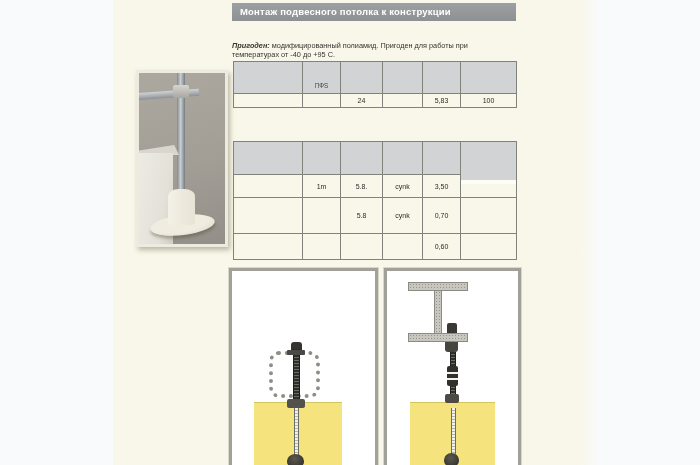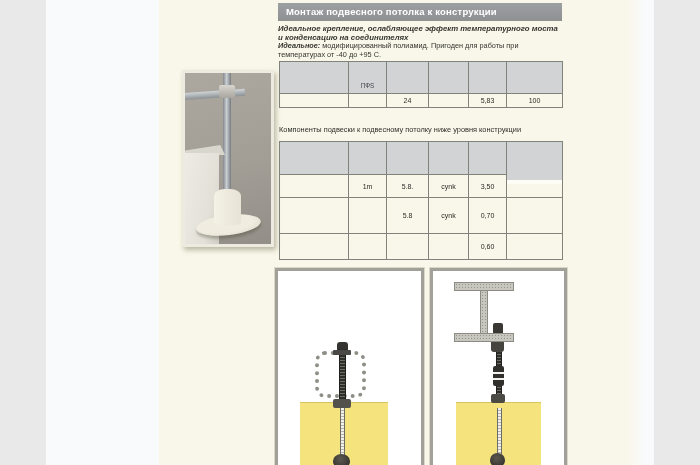--- a/index.html
+++ b/index.html
@@ -1,17 +1,17 @@
 <!DOCTYPE html>
 <html><head>
 <meta charset="utf-8">
 <style>
   * { margin:0; padding:0; box-sizing:border-box; }
   body { font-family:"Liberation Sans", sans-serif; background:#e9e9ea; }
-  .canvas { position:relative; width:608px; height:465px; background:#f9fafb; overflow:hidden; margin:0 auto; }
+  .canvas { position:relative; width:700px; height:465px; background:#f9fafb; overflow:hidden; margin:0 auto; }
   .page { position:absolute; left:113px; top:0; width:484px; height:465px; background:#f9f7e9; }
   .page-fade { position:absolute; left:580px; top:0; width:18px; height:465px;
                background:linear-gradient(to right, rgba(249,250,251,0), #f9fafb); }
 
   
   .photo { position:absolute; left:136px; top:70px; width:92px; height:177px;
            border:3px solid #edebdf; background:#a49f97;
            box-shadow:2px 3px 5px rgba(110,105,80,.45); }
   .photo-inner { position:absolute; inset:0; overflow:hidden;
            background:linear-gradient(165deg,#ada89f 0%, #a29d95 55%, #938e87 100%); }
@@ -118,22 +118,21 @@
       <div class="ph-rod"></div>
       <div class="ph-clamp"></div>
       <div class="ph-box-top"></div>
       <div class="ph-box"></div>
       <div class="ph-disc"></div>
       <div class="ph-cap"></div>
     </div>
   </div>
 
   <div class="titlebar">Монтаж подвесного потолка к конструкции</div>
-  <div class="lead">Идеальное крепление, ослабляющее эффект температурного моста и конденсацию на соединителях</div>
-  <div class="material"><b>Идеальное:</b><span> модифицированный полиамид. Пригоден для работы при температурах от -40 до +95 С.</span></div>
+  <div class="material"><b>Пригоден:</b><span> модифицированный полиамид. Пригоден для работы при температурах от -40 до +95 С.</span></div>
 
   <table class="t" id="t1">
     <colgroup>
         <col style="width:69px">
         <col style="width:38px">
         <col style="width:42px">
       <col style="width:40px">
         <col style="width:38px">
         <col style="width:56px">
       </colgroup>
@@ -150,21 +149,20 @@
       <td></td>
       <td></td>
       <td>24</td>
       <td></td>
       <td>5,83</td>
       <td>100</td>
     </tr>
   </tbody>
     </table>
 
-  <div class="sec2-title">Компоненты подвески к подвесному потолку ниже уровня конструкции</div>
 
   <table class="t" id="t2">
     <colgroup>
         <col style="width:69px">
         <col style="width:38px">
         <col style="width:42px">
       <col style="width:40px">
         <col style="width:38px">
         <col style="width:56px">
       </colgroup>

